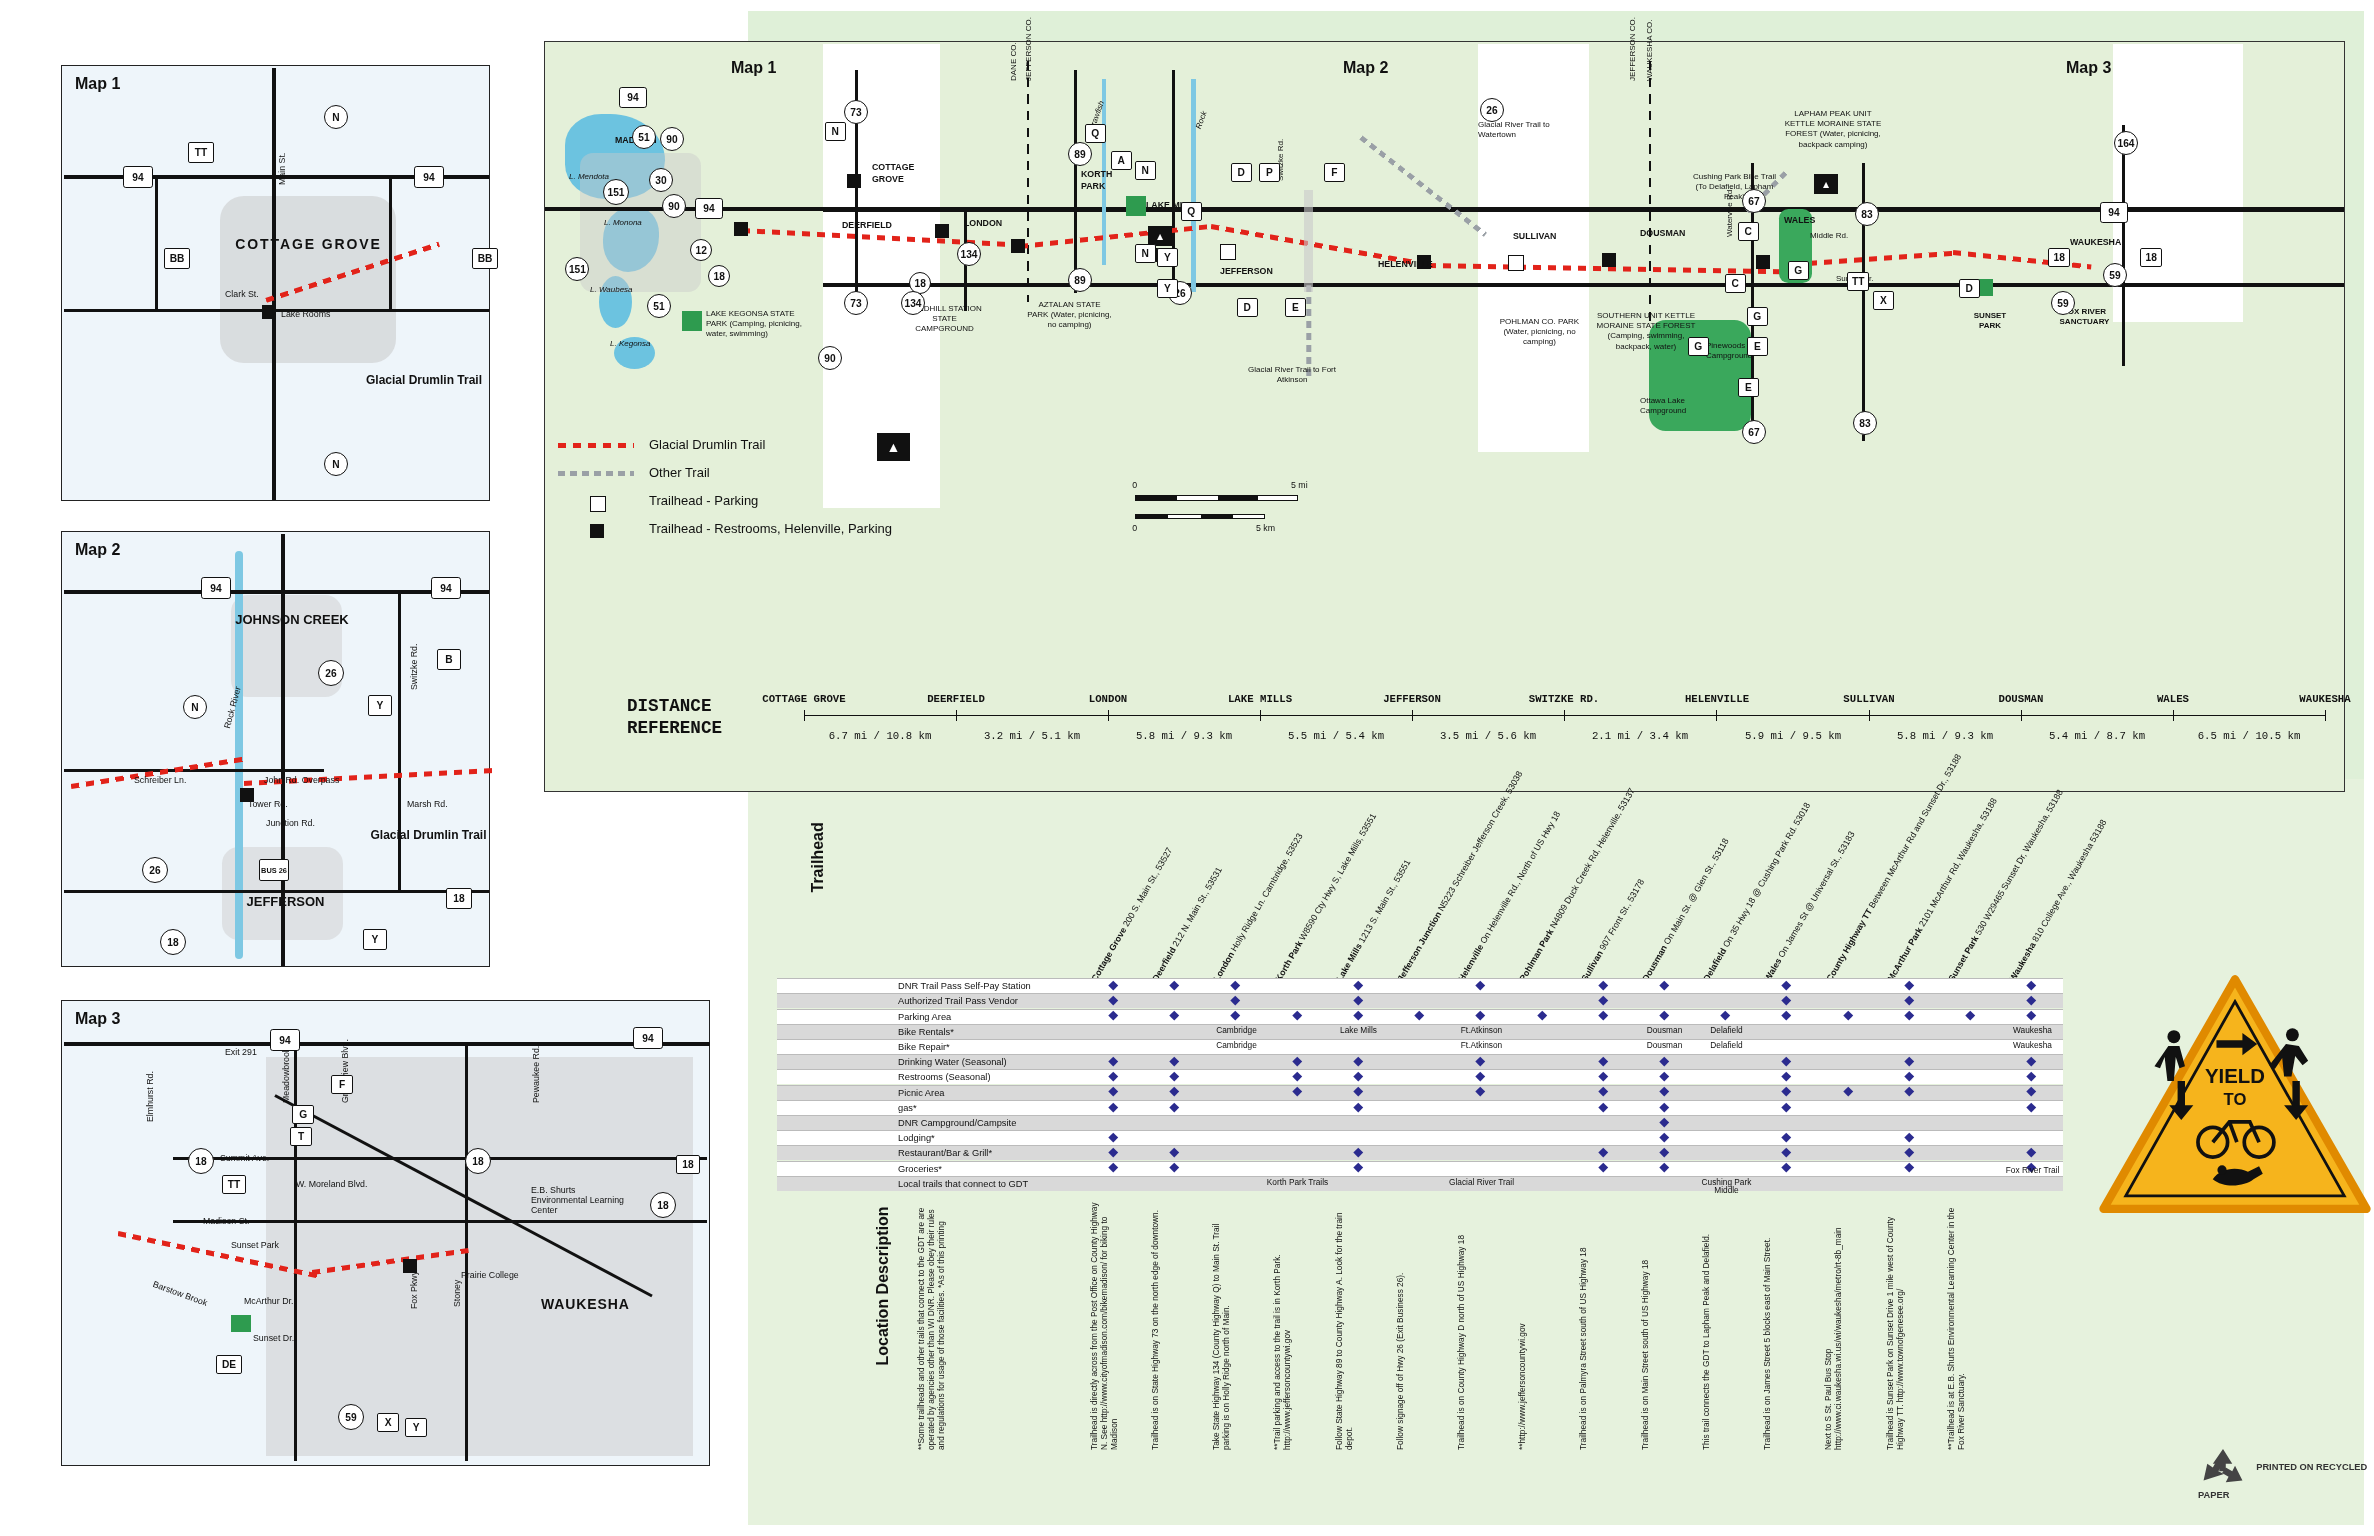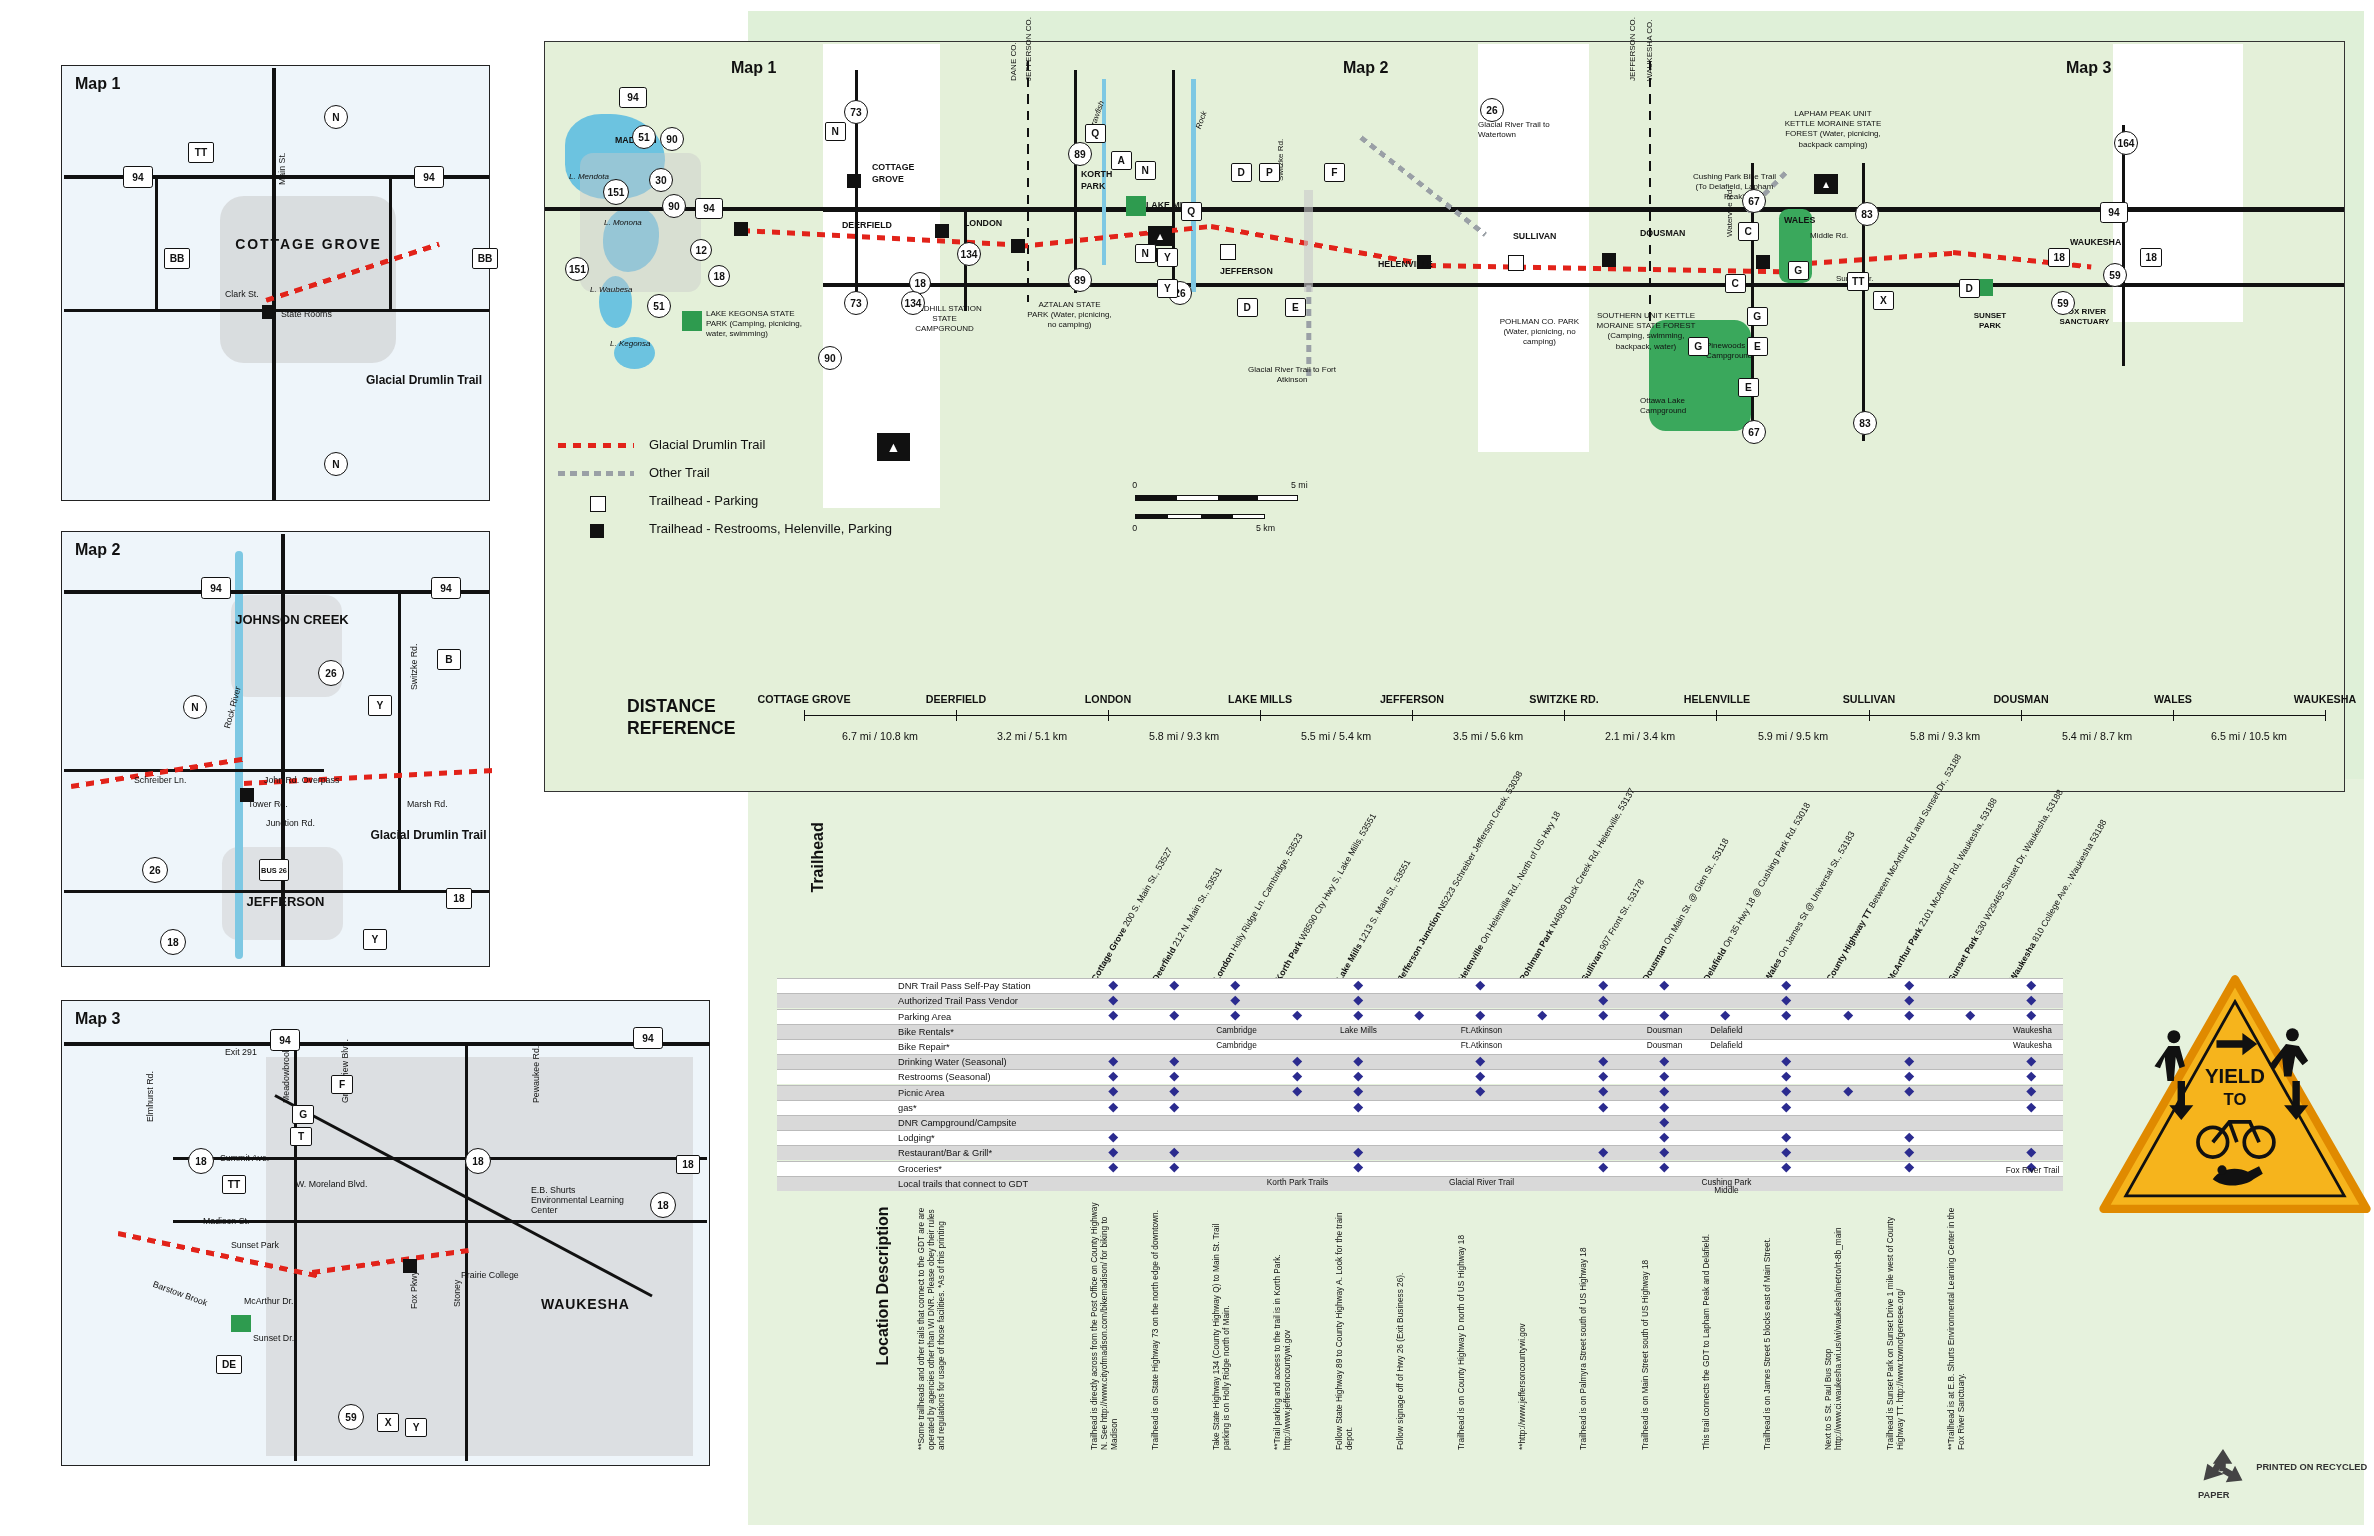--- a/index.html
+++ b/index.html
@@ -35,21 +35,21 @@
   .green-park2{position:absolute;background:#3aa85c;}
 
   
   .legend{position:absolute;}
   .legend-row{position:relative;height:28px;}
   .sq-w{width:14px;height:14px;background:#fff;border:1.9px solid #111;}
   .sq-b{width:14px;height:14px;background:#111;}
   .camp{width:24px;height:20.4px;background:#111;color:#fff;font-size:12px;display:flex;align-items:center;justify-content:center;}
 
   
-  .distbar{position:absolute;left:544px;top:682px;width:1801px;height:109px;}
+  .distbar{position:absolute;left:544px;top:682px;width:1801px;height:109px;font-family:Liberation Mono, monospace;}
   .dist-title{position:absolute;font-size:17.6px;font-weight:bold;line-height:22px;}
   .dist-head{position:absolute;font-size:10.7px;font-weight:bold;text-align:center;}
   .dist-val{position:absolute;font-size:10.7px;text-align:center;}
   .dist-line{position:absolute;height:0.9px;background:#111;}
 
   
   .tbl{position:absolute;left:777px;top:800px;}
   .rot{transform:rotate(-60deg);transform-origin:left bottom;white-space:nowrap;font-size:8.8px;}
   .vrot{transform:rotate(-90deg);transform-origin:center center;white-space:nowrap;font-weight:bold;font-size:16px;}
   .srow{position:absolute;height:15px;font-size:9.3px;display:flex;align-items:center;}
@@ -79,21 +79,21 @@
     <div class="road" style="left:1.9px;top:109px;width:425px;height:3.7px;"></div>
     <div class="road" style="left:210px;top:1.9px;width:3.7px;height:432px;"></div>
     <div class="road" style="left:1.9px;top:243px;width:425px;height:2.8px;"></div>
     <div class="road" style="left:93px;top:111px;width:2.8px;height:135px;"></div>
     <div class="road" style="left:327px;top:111px;width:2.8px;height:135px;"></div>
 
     <div class="sq-b" style="position:absolute;left:200px;top:239px;"></div>
 
     <div class="trail" style="left:204px;top:232px;width:182px;transform:rotate(-18deg);transform-origin:left center;"></div>
     <div class="lbl b c" style="left:163px;top:169px;width:167px;font-size:14px;letter-spacing:1.9px;line-height:18.6px;">COTTAGE GROVE</div>
-    <div class="lbl tiny" style="left:219px;top:243px;">State Rooms</div>
+    <div class="lbl tiny" style="left:219px;top:243px;">Lake Rooms</div>
     <div class="lbl tiny" style="left:163px;top:223px;">Clark St.</div>
     <div class="lbl tiny" style="left:215px;top:119px;transform:rotate(-90deg);transform-origin:left top;">Main St.</div>
     <div class="lbl b c" style="left:288px;top:306px;width:148px;font-size:12px;line-height:16px;"><span>Glacial Drumlin Trail</span></div>
     <div class="shield r" style="left:262px;top:39px;width:22px;height:22px;">N</div>
     <div class="shield r" style="left:262px;top:386px;width:22px;height:22px;">N</div>
     <div class="shield sq" style="left:126px;top:76px;width:24px;height:18.6px;">TT</div>
     <div class="shield" style="left:61px;top:100px;width:28px;height:20.4px;">94</div>
     <div class="shield" style="left:352px;top:100px;width:28px;height:20.4px;">94</div>
     <div class="shield sq" style="left:102px;top:182px;width:24px;height:18.6px;">BB</div>
     <div class="shield sq" style="left:410px;top:182px;width:24px;height:18.6px;">BB</div>

